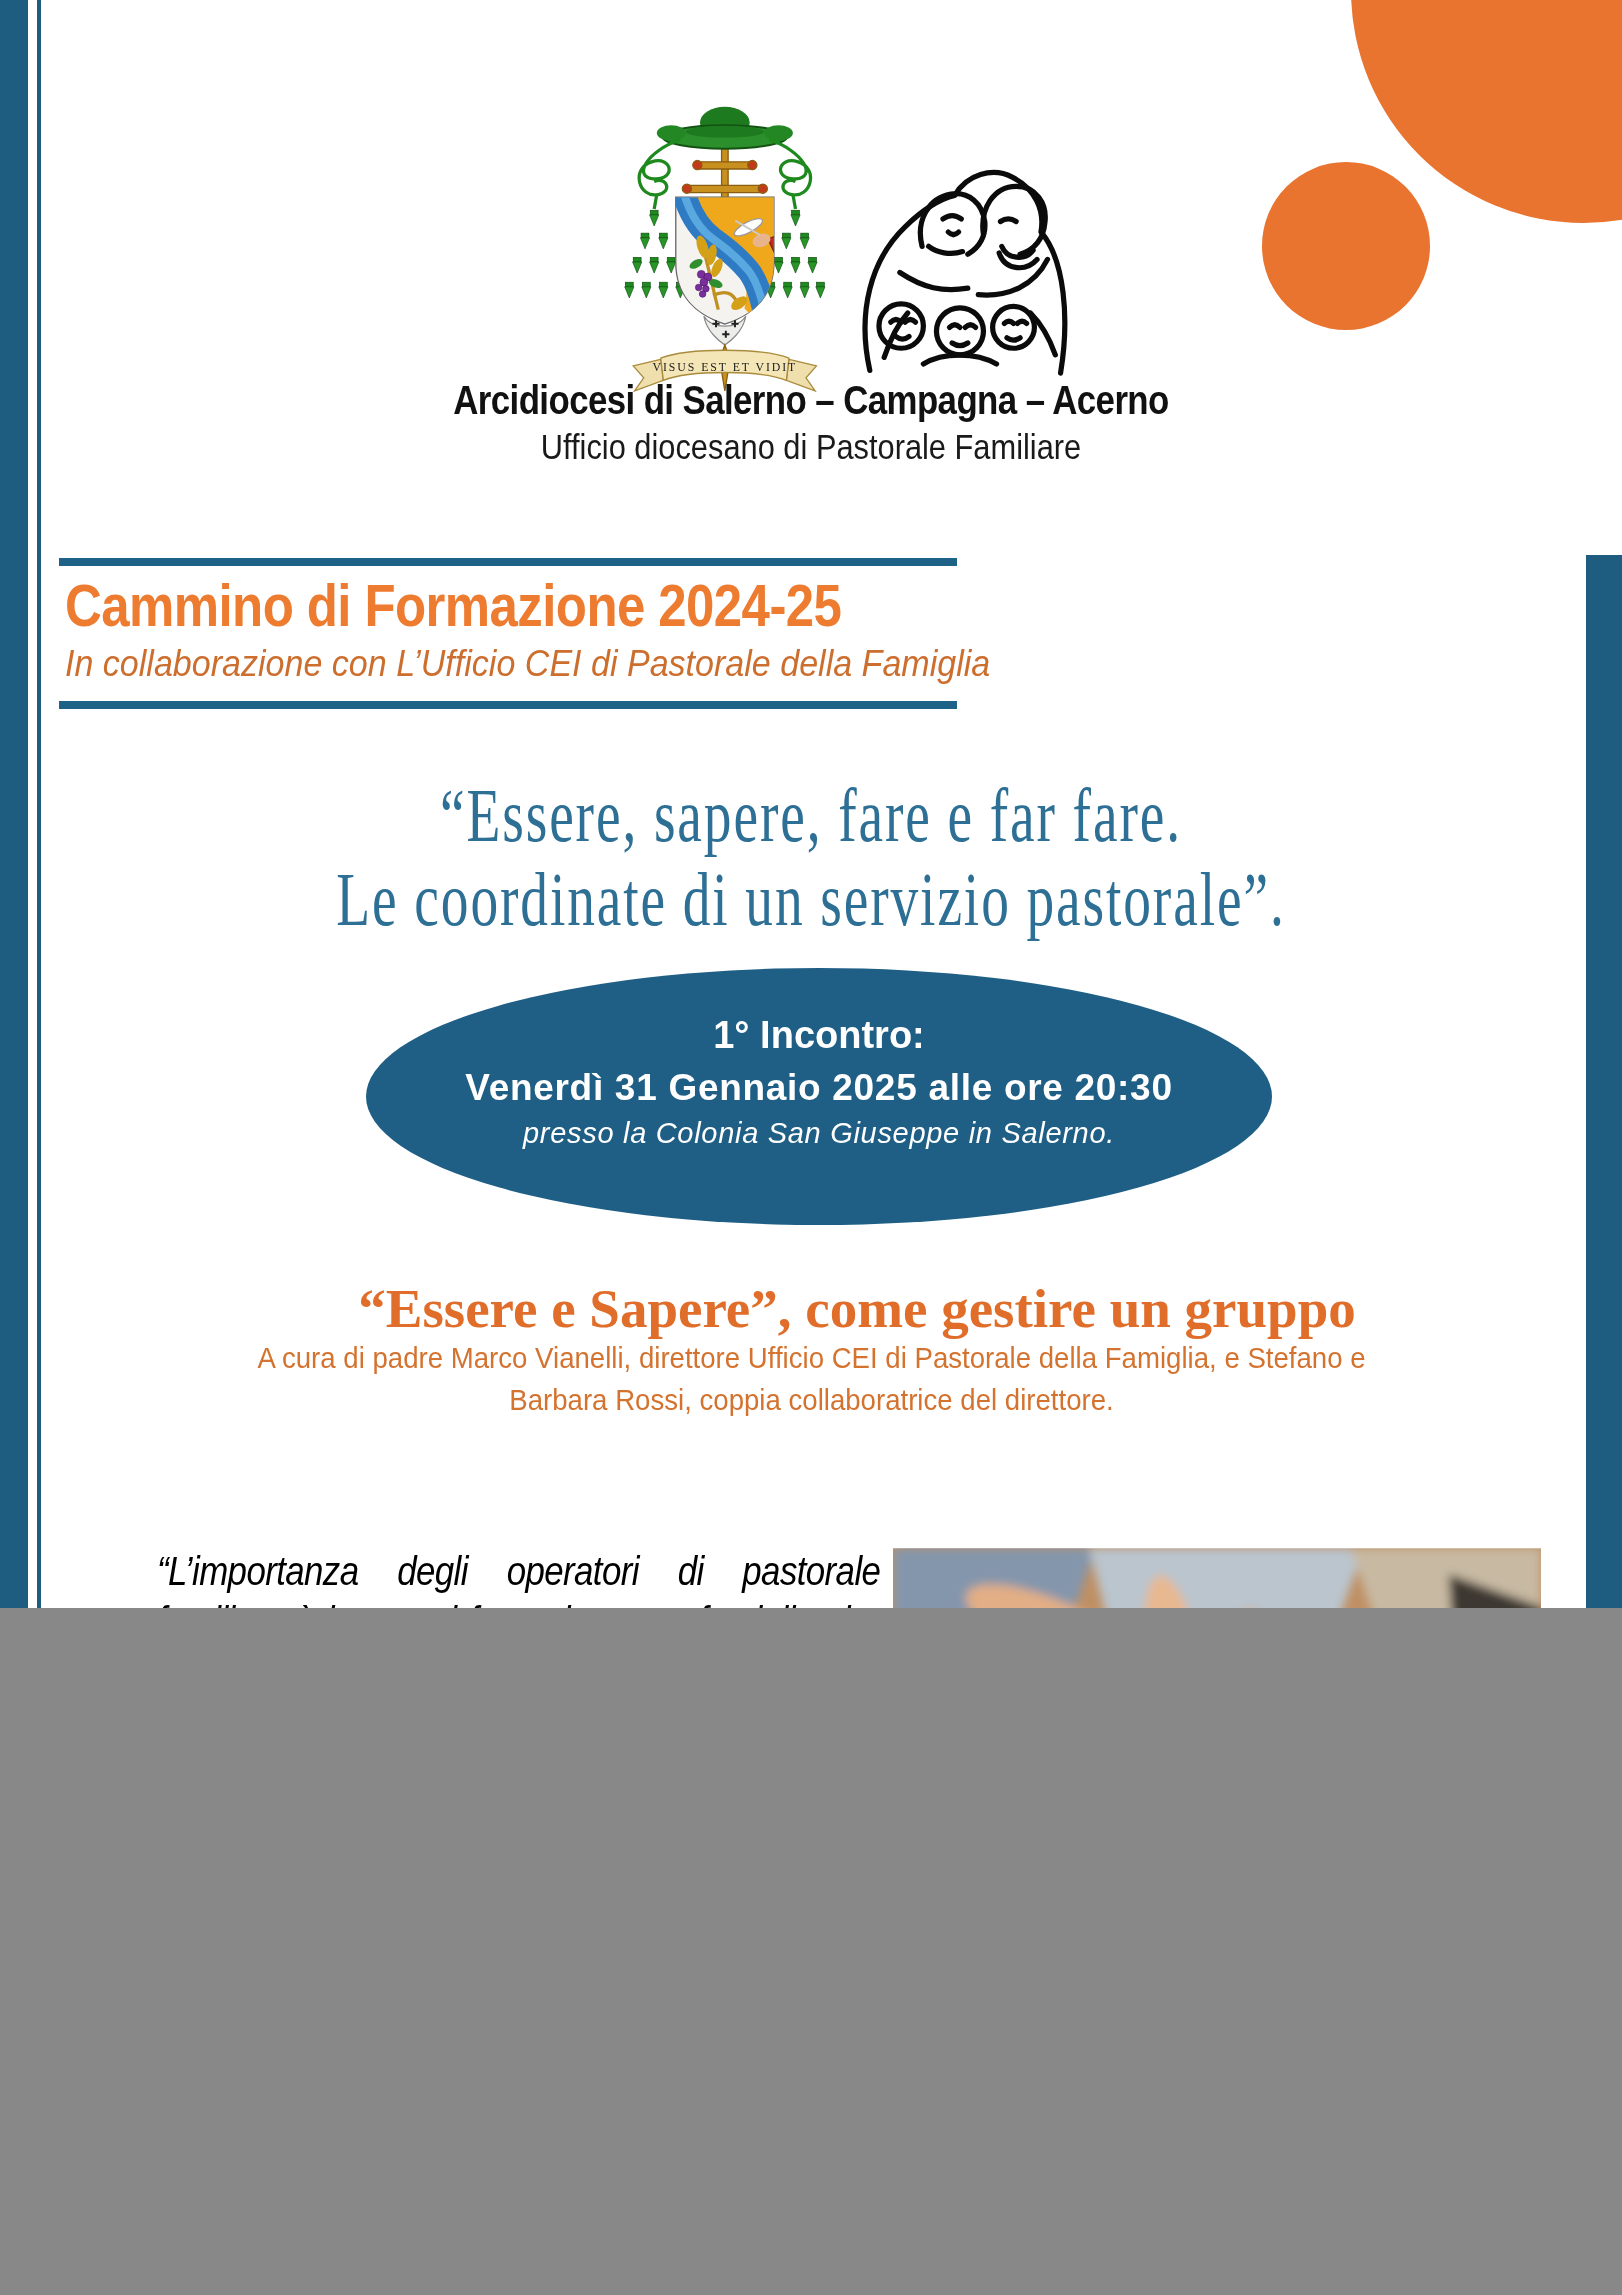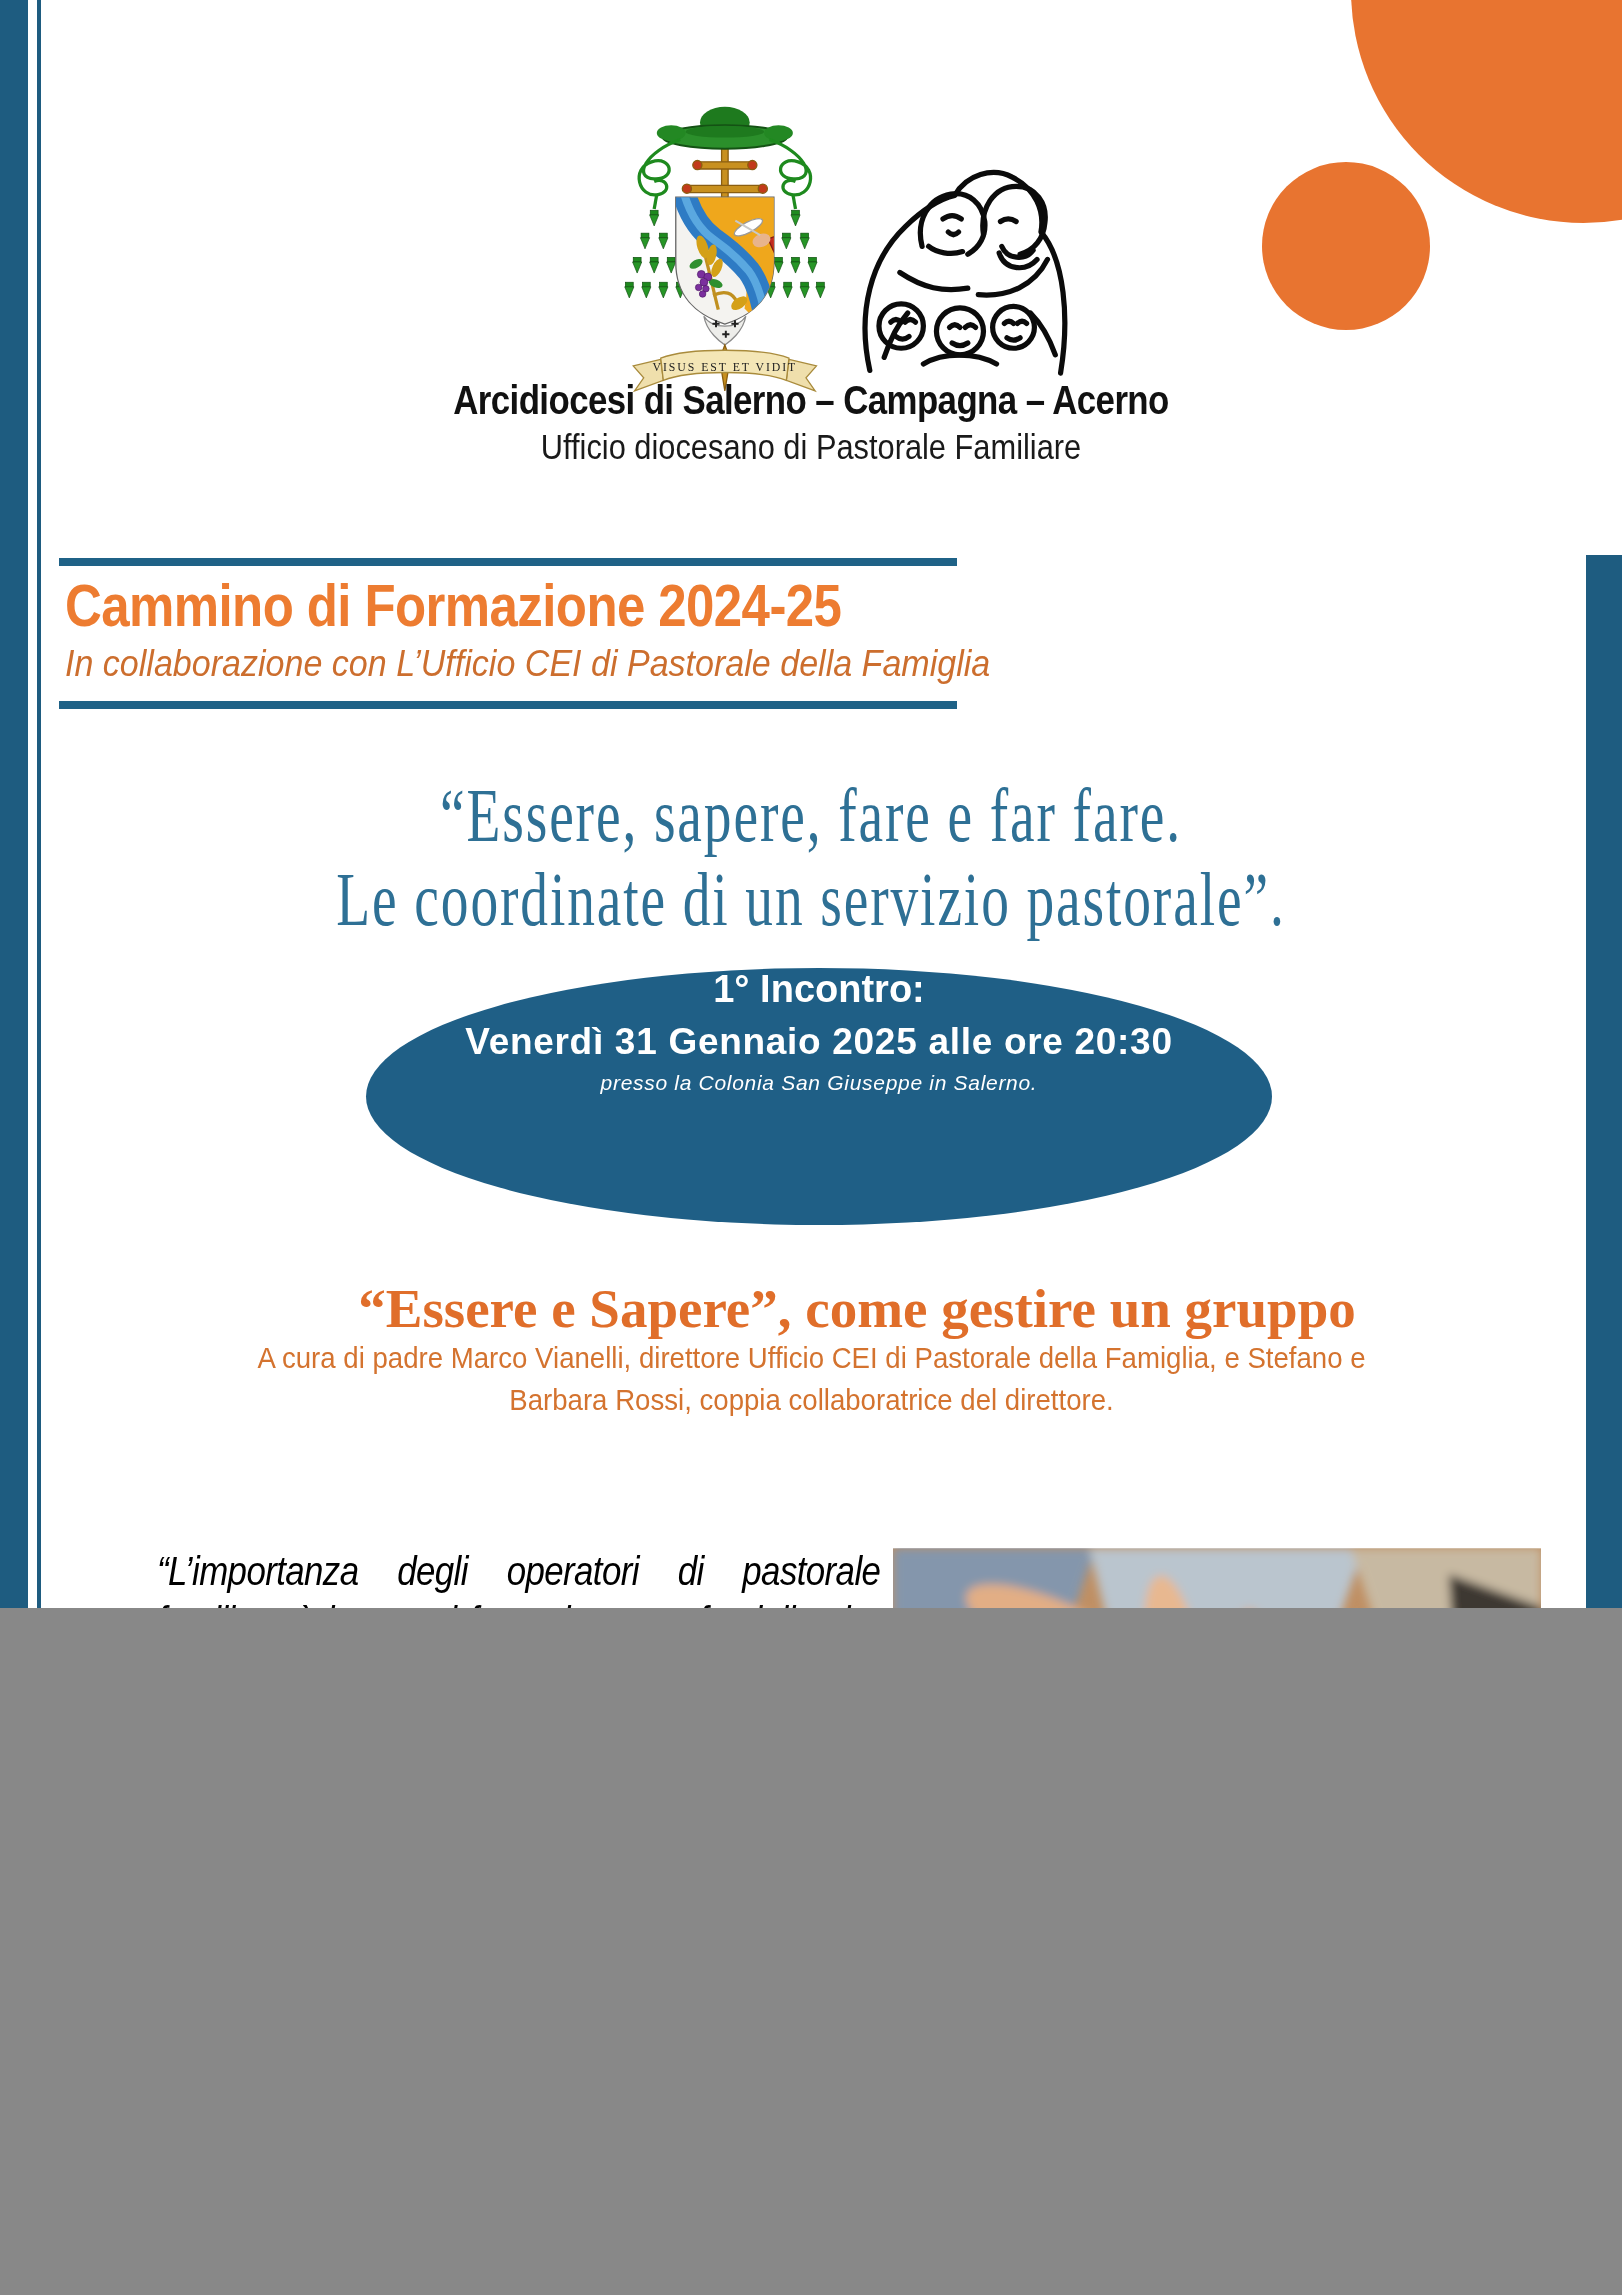--- a/index.html
+++ b/index.html
@@ -34,23 +34,23 @@
   
   .script-line{left:0;width:1622px;text-align:center;font-family:"Liberation Serif",serif;
                font-size:77px;color:#2E7095;transform:scaleX(.72);transform-origin:50% 50%;
                letter-spacing:2.6px;white-space:nowrap;}
   .script-1{top:771px;}
   .script-2{top:855px;}
 
   
   .meeting-ellipse{left:366px;top:968px;width:906px;height:257px;border-radius:50%;
                    background:#1F5F86;color:#FFFFFF;text-align:center;}
-  .meeting-label{font-size:38px;font-weight:bold;}
+  .meeting-label{margin-top:46px;font-size:38px;font-weight:bold;}
   .meeting-datetime{margin-top:10px;font-size:37px;font-weight:bold;letter-spacing:0.7px;}
-  .meeting-location{margin-top:7.9px;font-size:21px;font-style:italic;letter-spacing:0.7px;}
+  .meeting-location{margin-top:7.9px;font-size:29px;font-style:italic;letter-spacing:0.7px;}
 
   
   .topic-title{left:0;top:1277px;width:1622px;text-align:center;font-family:"Liberation Serif",serif;
                font-weight:bold;font-size:55px;color:#E06E2A;white-space:nowrap;padding-left:46px;}
   .topic-byline{left:118px;width:1387px;text-align:center;font-size:30px;color:#D4732F;
                transform:scaleX(.92);transform-origin:50% 50%;white-space:nowrap;}
   .byline-1{top:1341px;}
   .byline-2{top:1383px;}
 
   

